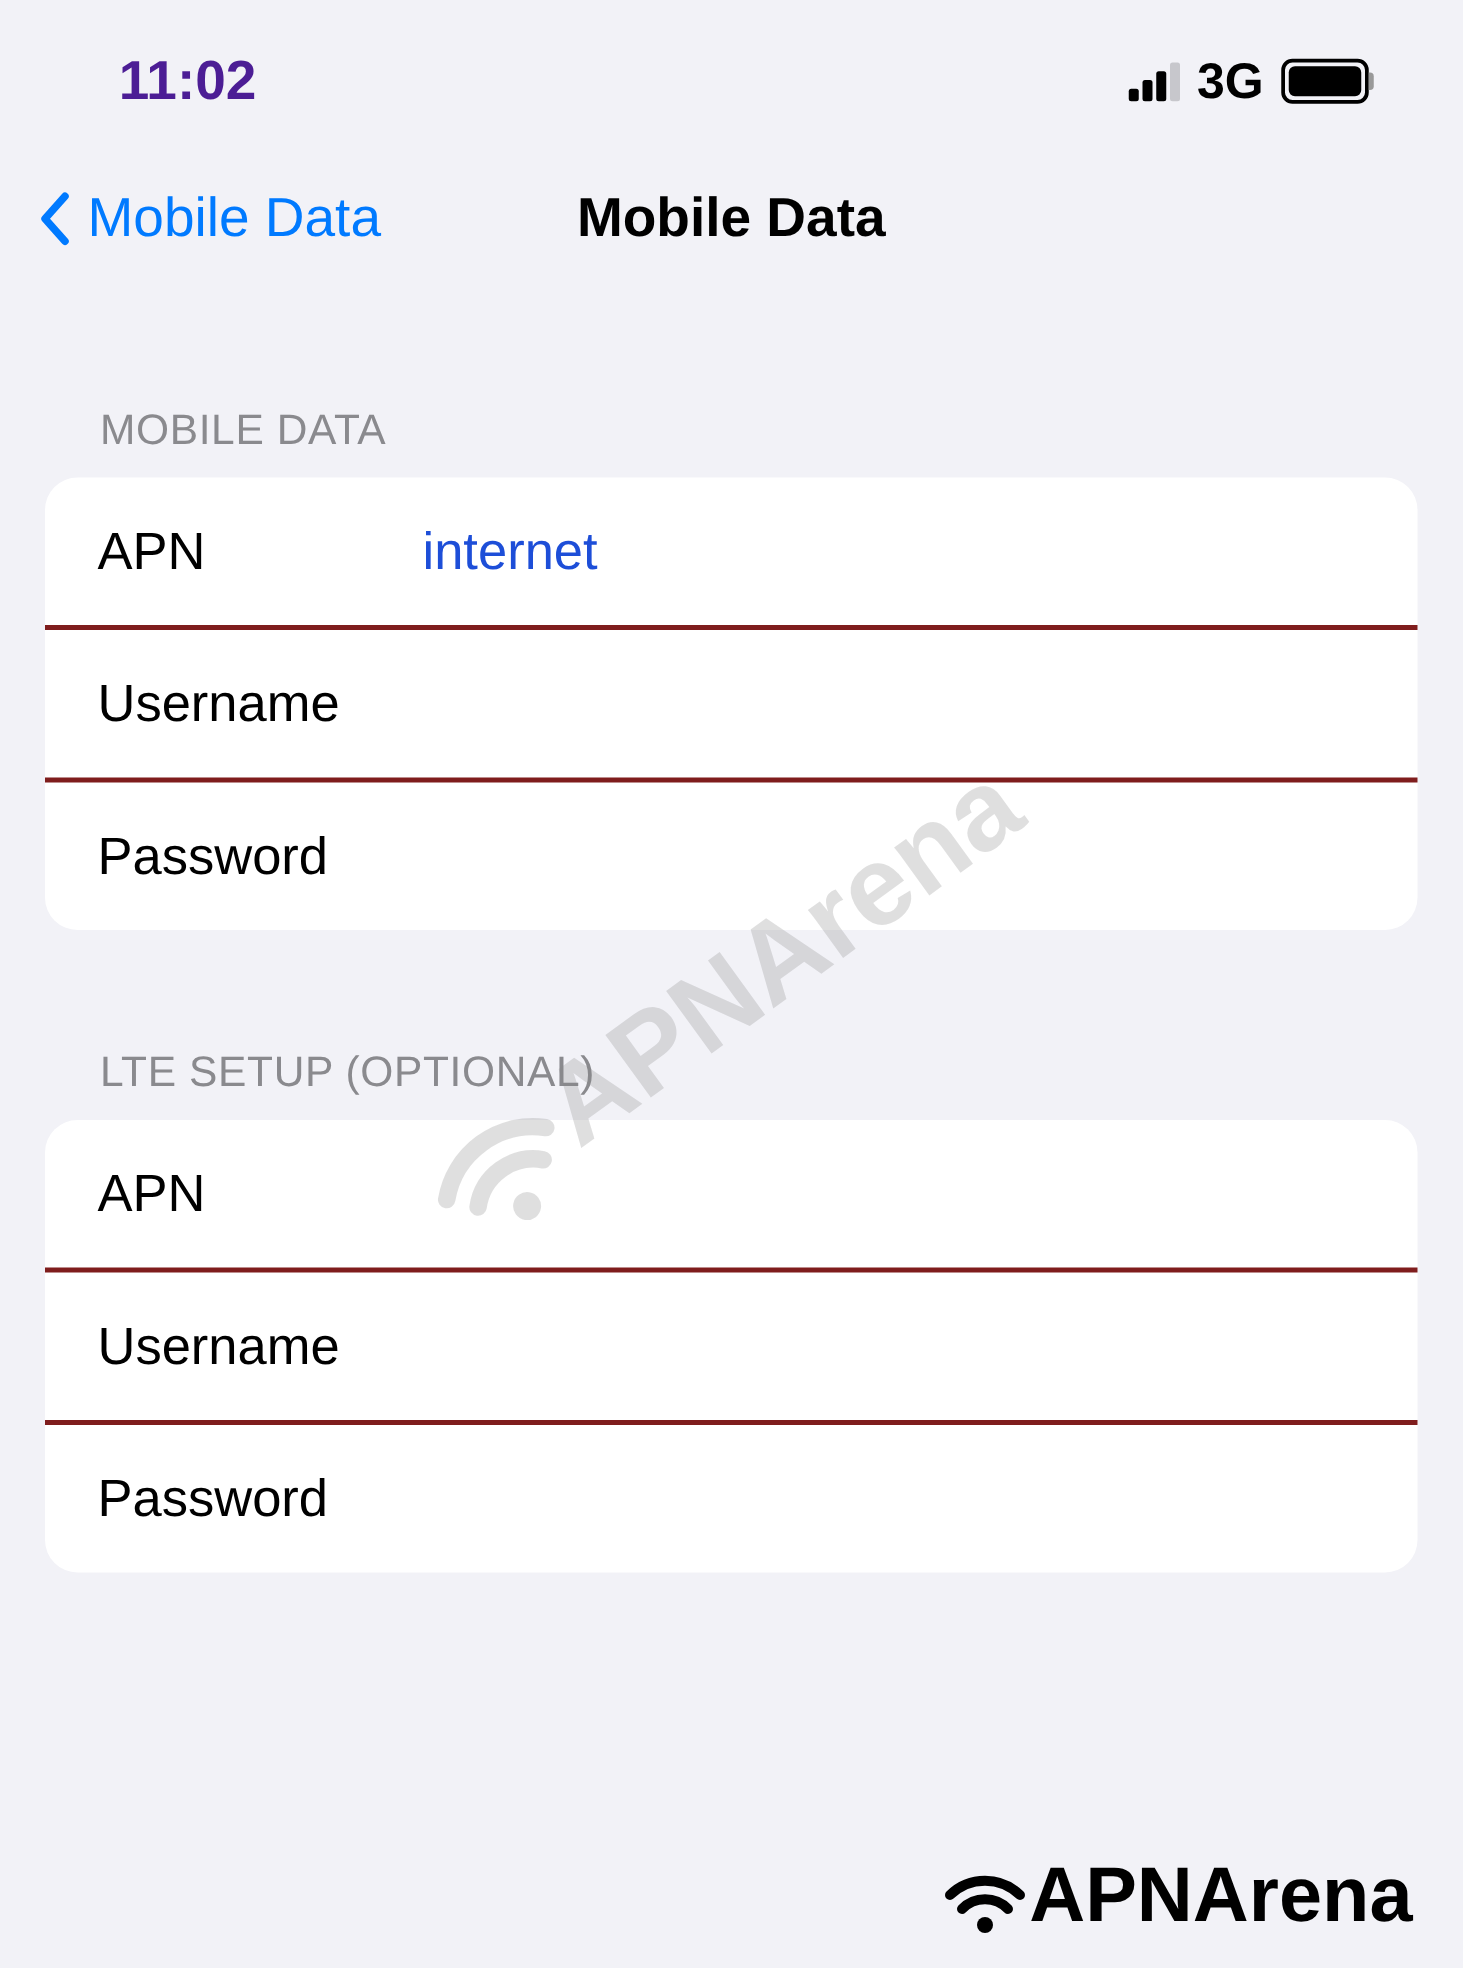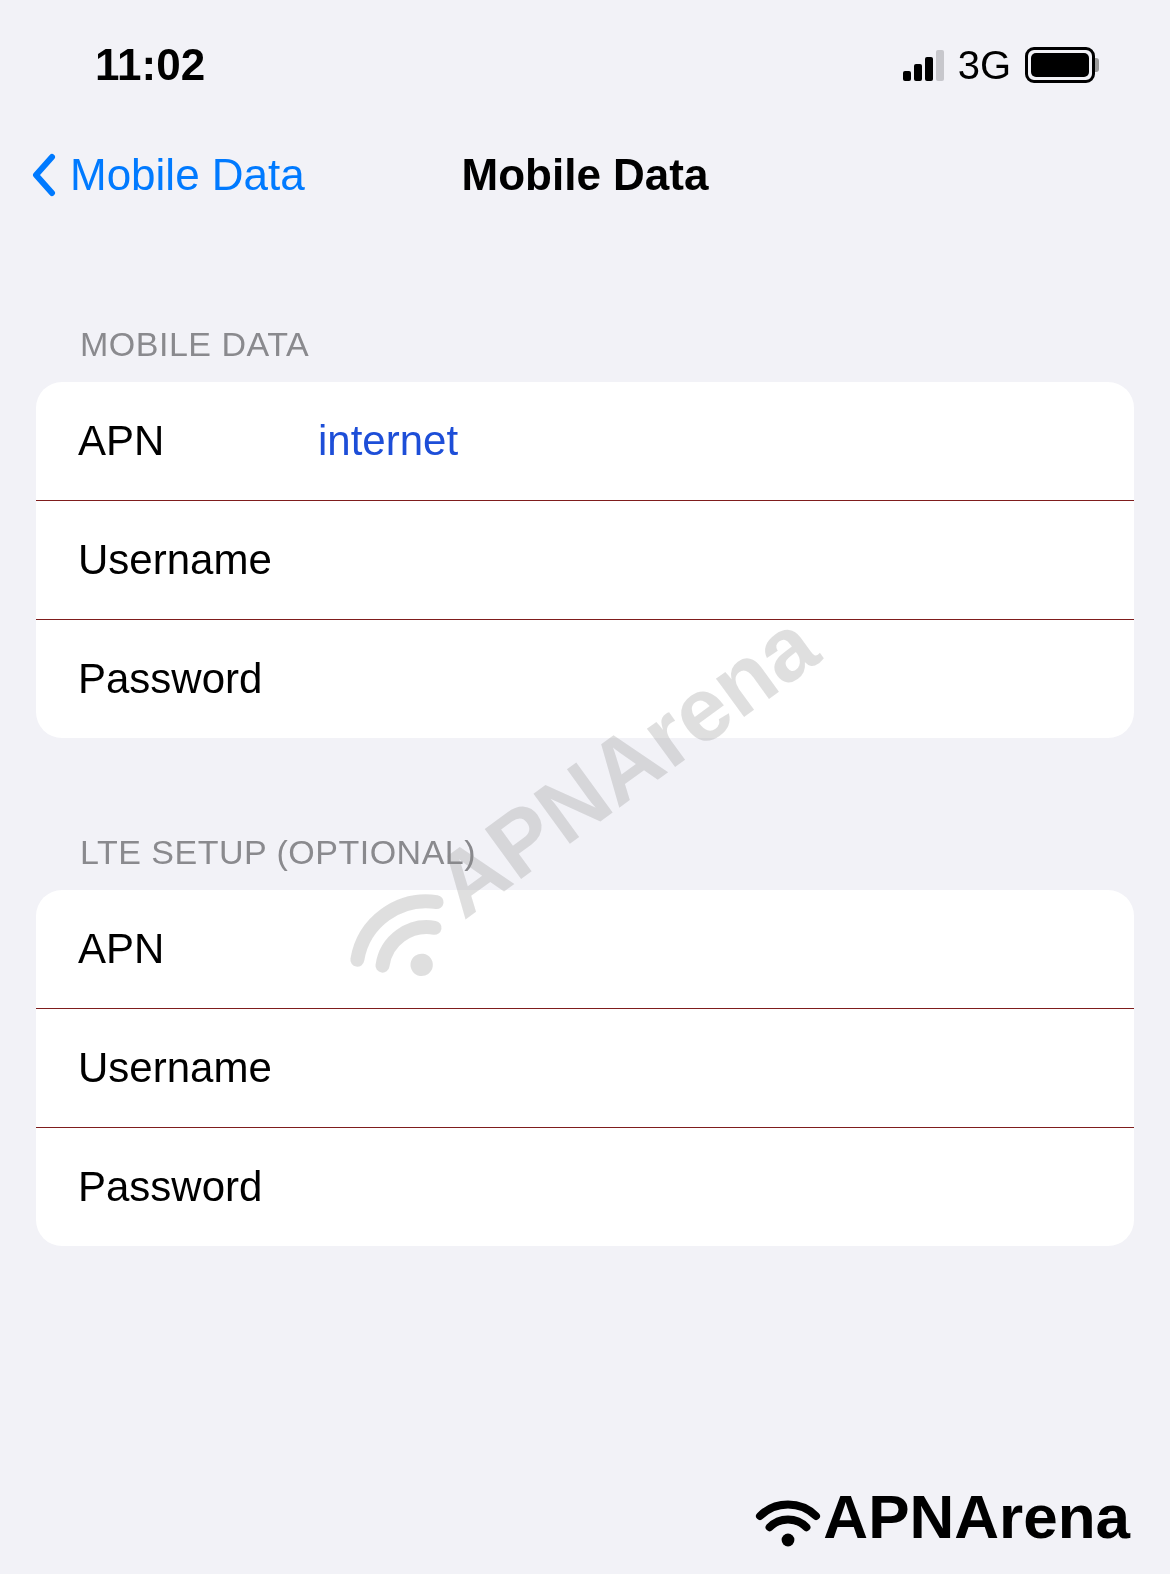--- a/index.html
+++ b/index.html
@@ -17,21 +17,21 @@
     }
     .status-bar {
       display: flex;
       justify-content: space-between;
       align-items: center;
       padding: 40px 75px 20px 95px;
     }
     .status-time {
       font-size: 44px;
       font-weight: 600;
-      color: #000000;
+      color: #4c1d95;
     }
     .status-right {
       display: flex;
       align-items: center;
       gap: 14px;
     }
     .signal-bars {
       display: flex;
       align-items: flex-end;
       gap: 3px;
@@ -40,21 +40,21 @@
       width: 8px;
       background-color: #000;
       border-radius: 2px;
     }
     .bar1 { height: 10px; }
     .bar2 { height: 17px; }
     .bar3 { height: 24px; }
     .bar4 { height: 31px; background-color: #c7c7cc; }
     .network-type {
       font-size: 40px;
-      font-weight: 400;
+      font-weight: 700;
       color: #000;
     }
     .battery {
       width: 70px;
       height: 36px;
       border: 3px solid #000;
       border-radius: 9px;
       position: relative;
       padding: 3px;
     }
@@ -116,21 +116,22 @@
       border-radius: 26px;
       margin: 0 36px;
     }
     .form-row {
       display: flex;
       align-items: center;
       padding: 35px 42px;
       min-height: 118px;
     }
     .form-row:not(:last-child) {
-      border-bottom: 1px solid #7f1d1d;
+      border-bottom: 4px solid #7f1d1d;
+      gap: 20px;
     }
     .form-label {
       font-size: 42px;
       font-weight: 400;
       color: #000;
       width: 240px;
       flex-shrink: 0;
     }
     .form-value {
       font-size: 42px;

